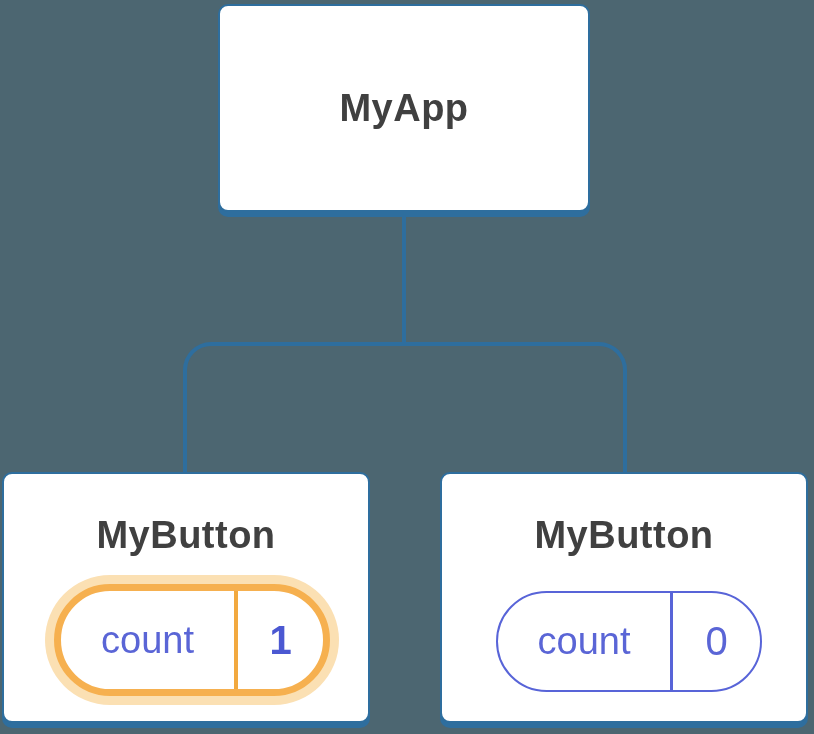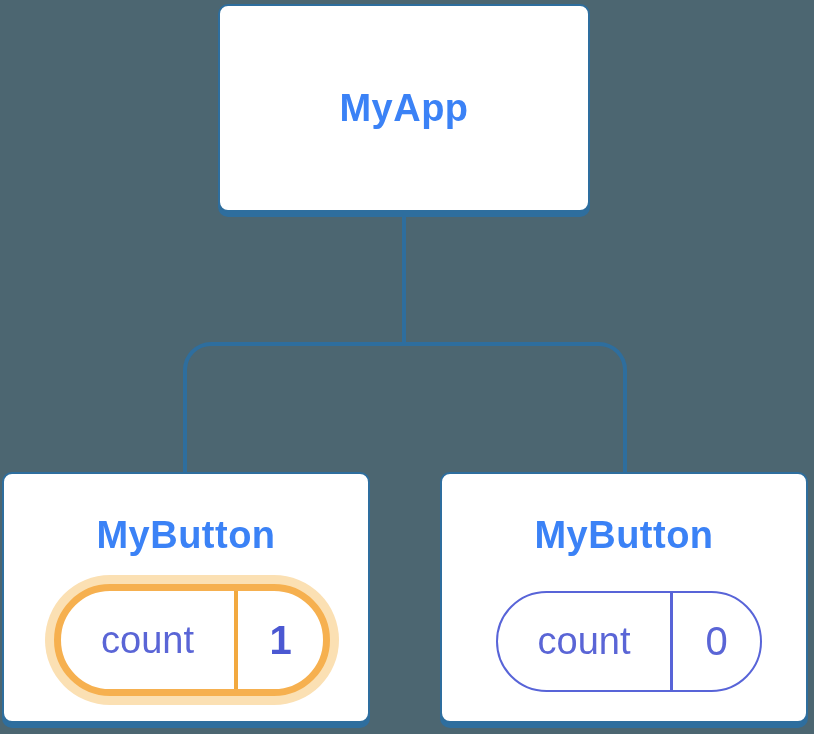--- a/index.html
+++ b/index.html
@@ -60,21 +60,21 @@
     width: 368px;
     height: 251px;
   }
   .card-child-right {
     left: 440px;
     top: 472px;
     width: 368px;
     height: 251px;
   }
   .node-title {
-    color: #3b82f6;
+    color: #404040;
     font-size: 38px;
     font-weight: 700;
     letter-spacing: 0.5px;
     text-align: center;
   }
   .child-title {
     position: absolute;
     top: 40px;
     left: 0;
     width: 100%;

